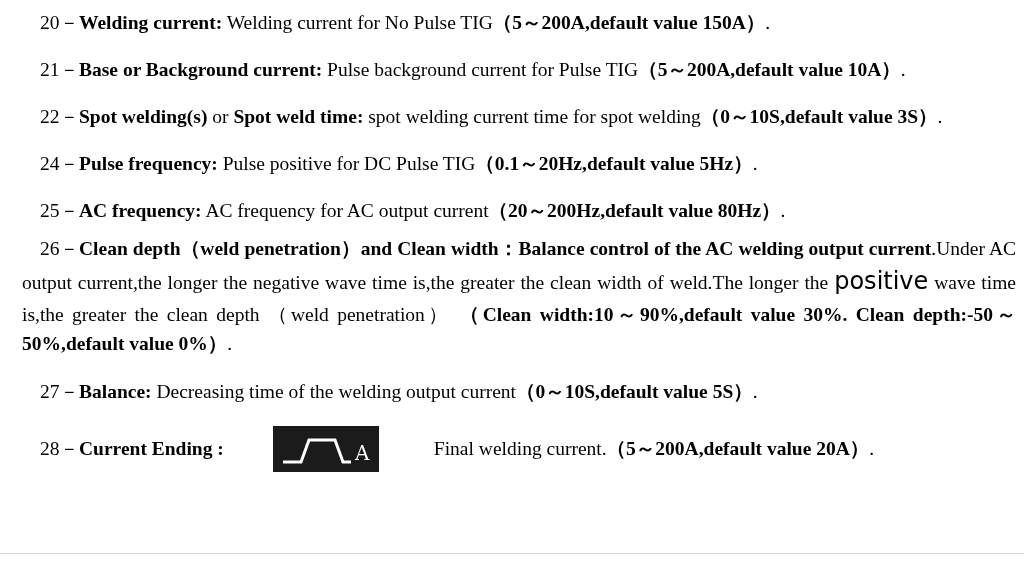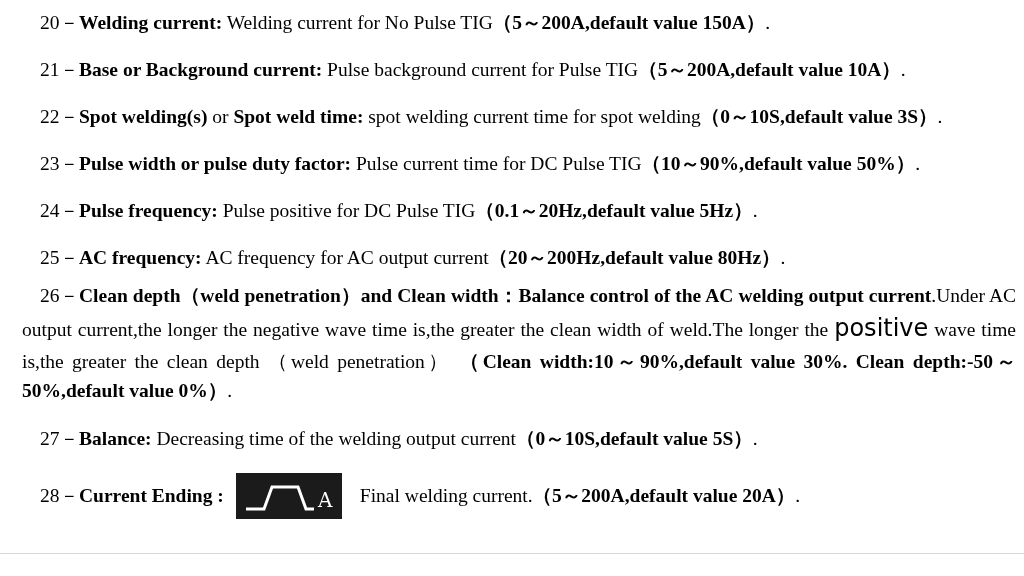--- a/index.html
+++ b/index.html
@@ -48,20 +48,21 @@
     font-family: "DejaVu Sans", sans-serif;
     font-size: 24px;
     font-weight: normal;
   }
   .wave-row {
     display: flex;
     align-items: center;
     font-size: 19.5px;
     margin: 0;
     padding-left: 18px;
+    gap: 37px;
   }
   .wave-label {
     white-space: nowrap;
   }
   .wave-box {
     display: inline-block;
     width: 106px;
     height: 46px;
     background: #1b1b1b;
     margin: 0 18px 0 12px;
@@ -95,23 +96,20 @@
   </p>
 
   <p class="item">
     <span class="num">21－</span><span class="b">Base or Background current:</span><span> Pulse background current for Pulse TIG</span><span class="b">（5～200A,default value 10A）</span><span>.</span>
   </p>
 
   <p class="item">
     <span class="num">22－</span><span class="b">Spot welding(s)</span><span> or </span><span class="b">Spot weld time:</span><span> spot welding current time for spot welding</span><span class="b">（0～10S,default value 3S）</span><span>.</span>
   </p>
 
-  <p class="item">
-    <span class="num">23－</span><span class="b">Pulse width or pulse duty factor:</span><span> Pulse current time for DC Pulse TIG</span><span class="b">（10～90%,default value 50%）</span><span>.</span>
-  </p>
 
   <p class="item">
     <span class="num">24－</span><span class="b">Pulse frequency:</span><span> Pulse positive for DC Pulse TIG</span><span class="b">（0.1～20Hz,default value 5Hz）</span><span>.</span>
   </p>
 
   <p class="item tight">
     <span class="num">25－</span><span class="b">AC frequency:</span><span> AC frequency for AC output current</span><span class="b">（20～200Hz,default value 80Hz）</span><span>.</span>
   </p>
 
   <p class="para">

